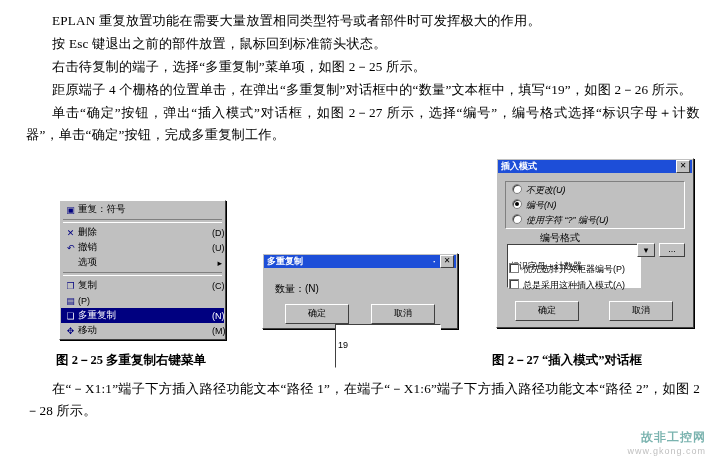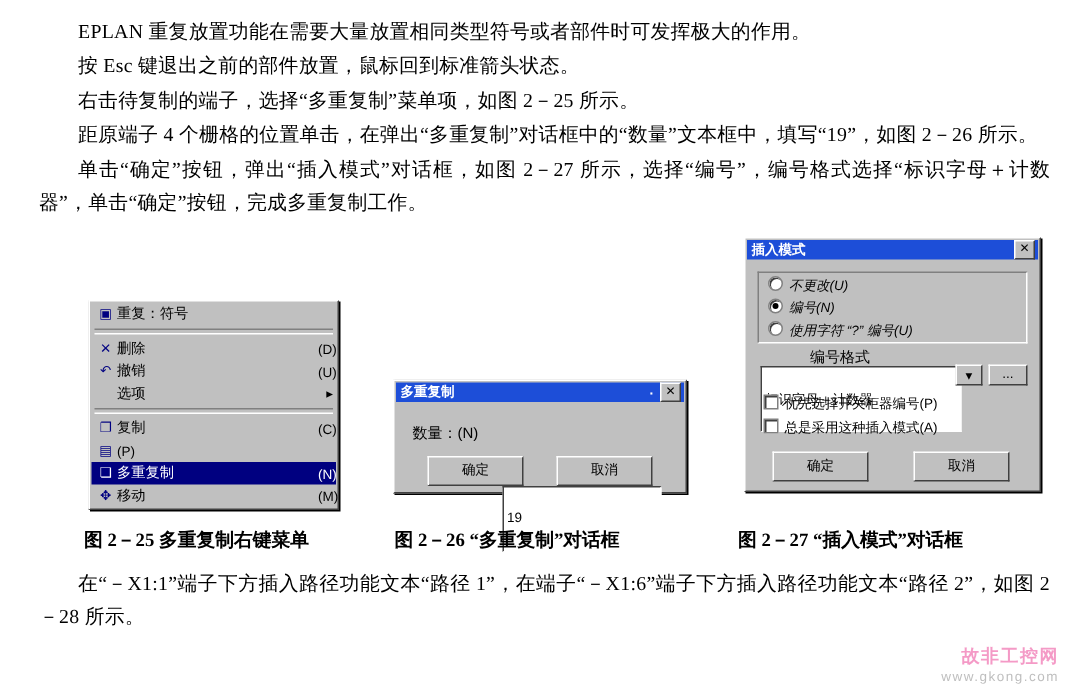--- a/index.html
+++ b/index.html
@@ -225,21 +225,21 @@
     width: 128px;
     height: 30px;
     opacity: 0.55;
   }
   .wm .wmtxt {
     position: absolute;
     right: 2px;
     bottom: 10px;
     font-family: "Liberation Sans", "DejaVu Sans", sans-serif;
     font-size: 12px;
-    color: #ec4899;
+    color: #0f766e;
     font-weight: bold;
     letter-spacing: 1px;
   }
   .wm .wmsub {
     position: absolute;
     right: 2px;
     bottom: 0px;
     font-family: "Liberation Sans", "DejaVu Sans", sans-serif;
     font-size: 9px;
     color: #8a8a8a;
@@ -352,21 +352,20 @@
       </div>
 
       <div class="btn" style="position:absolute; left:18px; top:142px; width:62px;">确定</div>
       <div class="btn" style="position:absolute; left:112px; top:142px; width:62px;">取消</div>
     </div>
 
   </div>
 
   <div class="caption-row">
     <span class="cap" style="left:42px;">图 2－25   多重复制右键菜单</span>
-    <span class="cap" style="left:249px;">图 2－26  “多重复制”对话框</span>
     <span class="cap" style="left:478px;">图 2－27  “插入模式”对话框</span>
   </div>
 
   <p class="para indent" style="margin-top:8px;">在“－X1:1”端子下方插入路径功能文本“路径 1”，在端子“－X1:6”端子下方插入路径功能文本“路径 2”，如图 2－28 所示。</p>
 
   <div class="wm">
     <div class="wmtxt">故非工控网</div>
     <div class="wmsub">www.gkong.com</div>
   </div>
 

